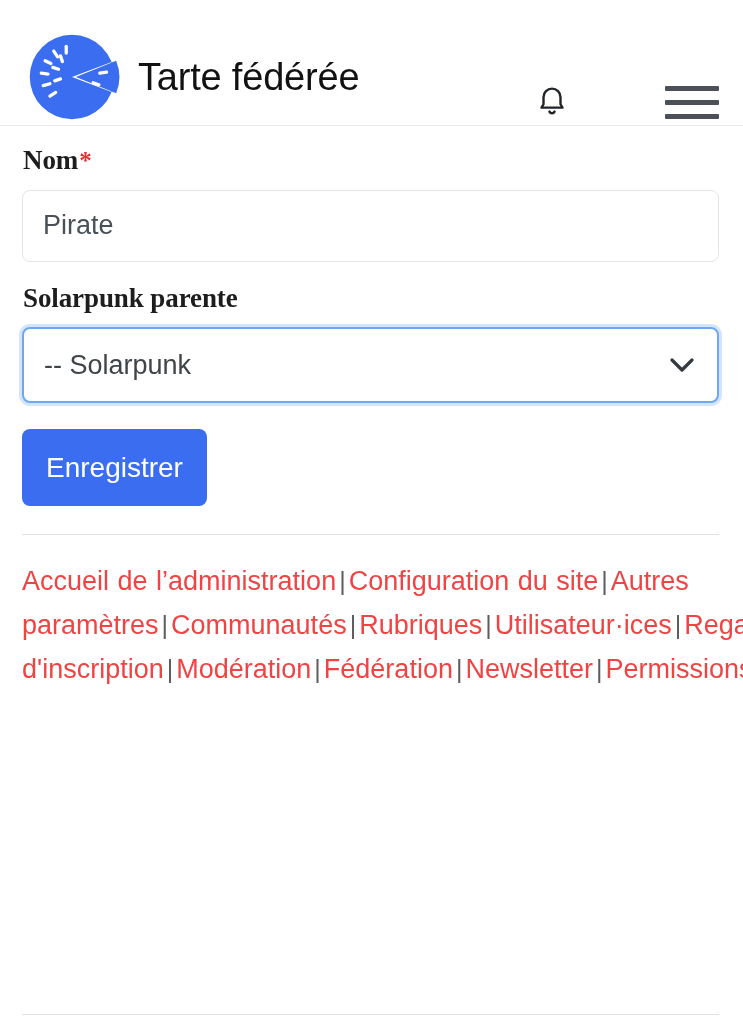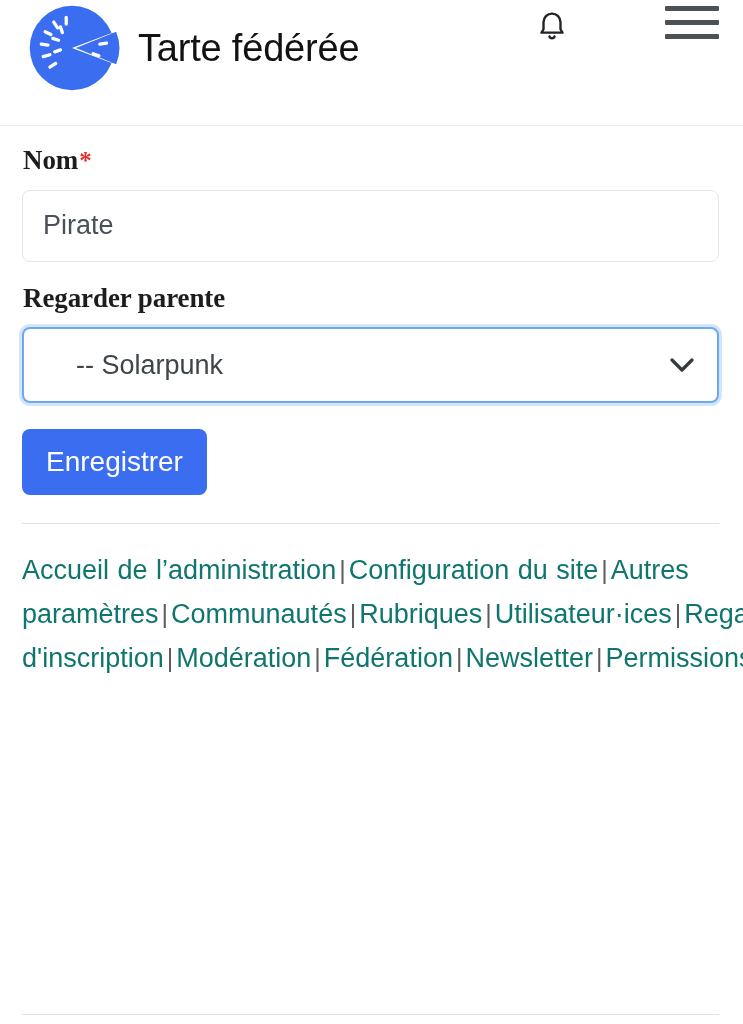--- a/index.html
+++ b/index.html
@@ -25,21 +25,21 @@
     flex-direction: column;
     background: #ffffff;
   }
 
   
   .header {
     height: 126px;
     box-sizing: border-box;
     border-bottom: 1px solid #e9ecef;
     display: flex;
-    align-items: flex-start;
+    align-items: flex-end;
     padding: 0 26px 0 24px;
     flex: 0 0 auto;
     background: #ffffff;
   }
   .brand {
     display: flex;
     align-items: center;
     gap: 18px;
     text-decoration: none;
     color: inherit;
@@ -150,35 +150,35 @@
     align-items: center;
     font-size: 27px;
     color: #3f4549;
     background: #ffffff;
     border: 2px solid #6ea8f0;
     border-radius: 8px;
     box-shadow: 0 0 0 3px rgba(110,168,240,0.30);
     cursor: pointer;
     user-select: none;
   }
-  .select-value { line-height: 1; margin-left: 32px; }
+  .select-value { line-height: 1; }
   .chevron {
     position: absolute;
     right: 22px;
     top: 50%;
     transform: translateY(-50%);
     pointer-events: none;
     line-height: 0;
   }
 
   .submit-btn {
     margin-top: 26px;
     display: inline-block;
     padding: 0 24px;
-    height: 66px;
+    height: 77px;
     line-height: 66px;
     font-family: "Liberation Sans", sans-serif;
     font-size: 28px;
     color: #ffffff;
     background: #3b6df0;
     border: 0;
     border-radius: 8px;
     cursor: pointer;
   }
 
@@ -190,21 +190,21 @@
     width: 697px;
   }
   .footer-nav {
     margin-top: 24px;
     font-size: 27px;
     line-height: 44px;
     color: #4b77e8;
     word-spacing: 1px;
   }
   .footer-nav a {
-    color: #0f766e;
+    color: #ef4444;
     text-decoration: none;
   }
   .footer-sep {
     color: #5d5d5d;
     padding: 0 3px;
     font-size: 25px;
   }
 
   .bottom-rule {
     position: absolute;
@@ -277,21 +277,21 @@
         </label>
         <input class="text-input" type="text" value="Pirate" style="">
       </div>
 
       
       <div class="form-group">
       </div>
 
       
       <div class="form-group">
-        <label class="field-label">Regarder parente</label>
+        <label class="field-label">Solarpunk parente</label>
         <div class="select-wrap">
           <div class="select-box">
             <span class="select-value">-- Solarpunk</span>
           </div>
           <span class="chevron">
             <svg width="30" height="20" viewBox="0 0 24 16" fill="none" stroke="#343a40" stroke-width="2.6" stroke-linecap="round" stroke-linejoin="round" aria-hidden="true">
               <polyline points="4,4 12,12 20,4"></polyline>
             </svg>
           </span>
         </div>

